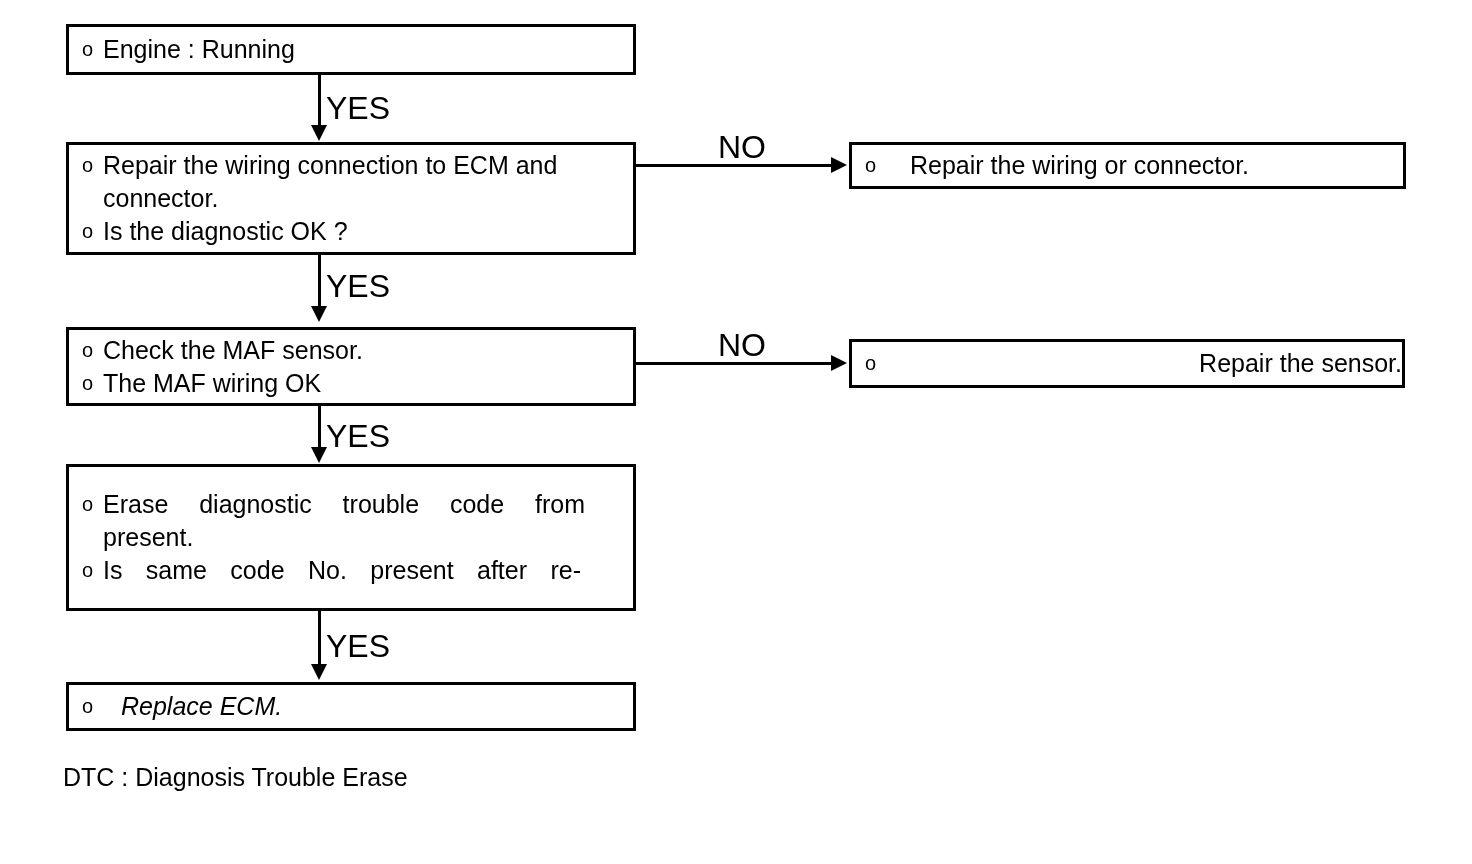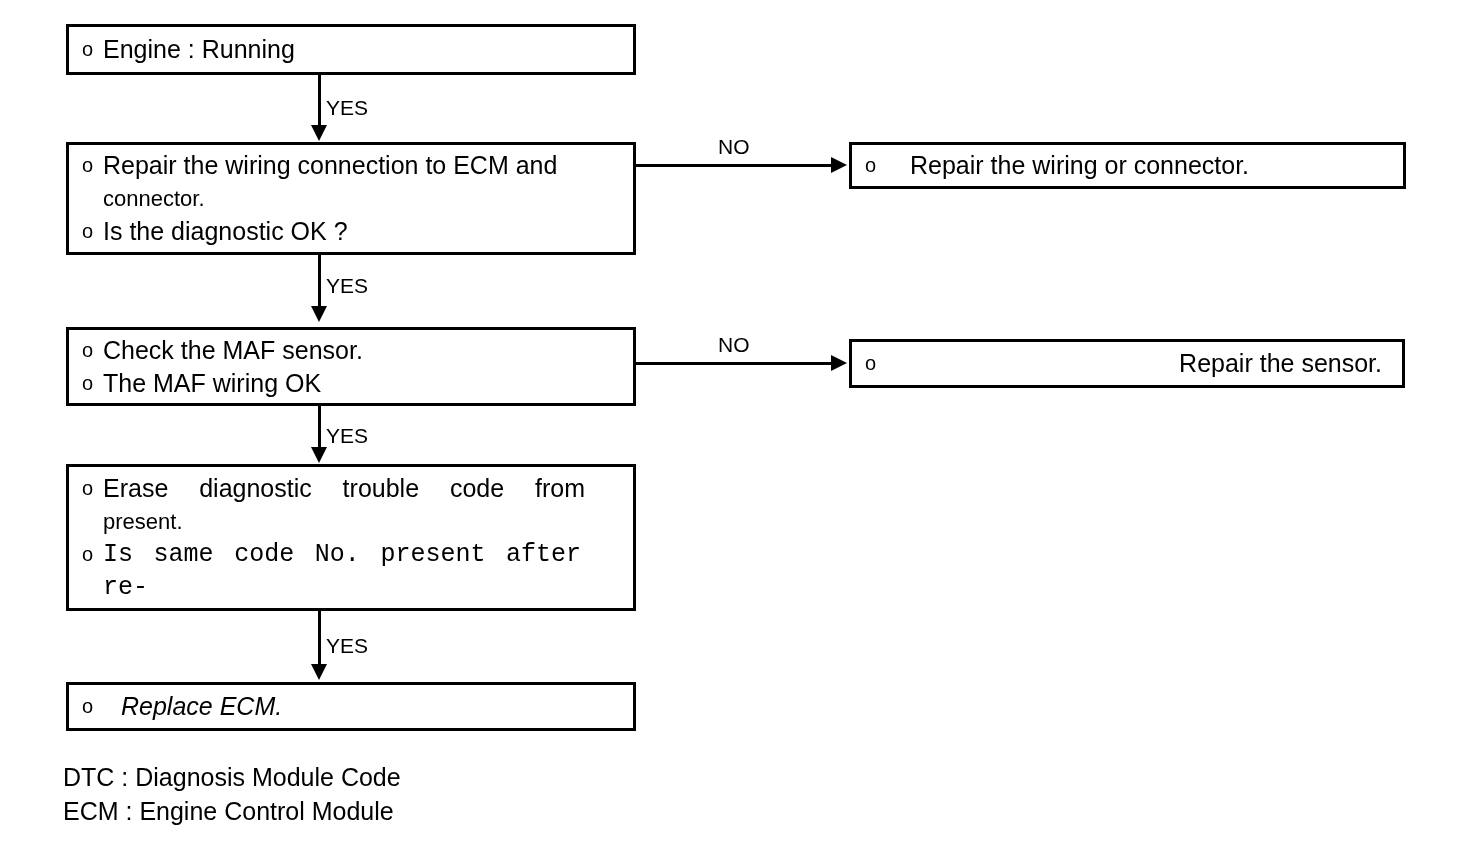--- a/index.html
+++ b/index.html
@@ -38,38 +38,38 @@
     flex: 0 0 auto;
     font-size: 20px;
     line-height: 33px;
     width: 34px;
     text-align: left;
     padding-left: 13px;
     box-sizing: border-box;
   }
   .ltext {
     flex: 1 1 auto;
-    padding-right: 20px;
+    padding-right: 0;
   }
   .ltext.justify {
     text-align: justify;
     text-align-last: left;
   }
   .ltext.justify .ln {
     display: block;
   }
   
   .ltext.justify .ln.stretch {
     text-align: justify;
     text-align-last: justify;
   }
   .cont {
     padding-left: 34px;
     padding-right: 12px;
-    font-size: 22px;
+    font-size: 25px;
     line-height: 33px;
   }
 
   
   .vline {
     position: absolute;
     width: 3px;
     background: #000000;
   }
   .hline {
@@ -88,21 +88,21 @@
   .arrow-right {
     position: absolute;
     width: 0;
     height: 0;
     border-top: 8px solid transparent;
     border-bottom: 8px solid transparent;
     border-left: 16px solid #000000;
   }
   .edge-label {
     position: absolute;
-    font-size: 21px;
+    font-size: 32px;
     line-height: 28px;
     white-space: nowrap;
   }
 
   
   .legend {
     position: absolute;
     font-size: 25px;
     line-height: 34px;
     white-space: nowrap;
@@ -180,33 +180,32 @@
   <div class="node" style="left:66px; top:464px; width:570px; height:147px;">
     <div class="line-row">
       <span class="bullet">o</span>
       <span class="ltext justify" style="padding-right:48px;">
         <span class="ln stretch">Erase diagnostic trouble code from</span>
       </span>
     </div>
     <div class="cont">present.</div>
     <div class="line-row">
       <span class="bullet">o</span>
-      <span class="ltext justify" style="padding-right:52px;font-family:Liberation Mono, monospace;">
+      <span class="ltext justify" style="padding-right:52px;">
         <span class="ln stretch">Is same code No. present after re-</span>
       </span>
     </div>
   </div>
 
   <div class="vline" style="left:318px; top:611px; height:56px;"></div>
   <div class="arrow-down" style="left:311px; top:664px;"></div>
   <div class="edge-label" style="left:326px; top:632px;">YES</div>
 
   <div class="node" style="left:66px; top:682px; width:570px; height:49px;">
     <div class="line-row">
       <span class="bullet">o</span>
       <span class="ltext" style="padding-left:18px;font-style:italic;">Replace ECM.</span>
     </div>
   </div>
 
-  <div class="legend" style="left:63px; top:760px;">DTC : Diagnosis Module Code</div>
-  <div class="legend" style="left:63px; top:794px;">ECM : Engine Control Module</div>
+  <div class="legend" style="left:63px; top:760px;">DTC : Diagnosis Trouble Erase</div>
 
 </div>
 
 </body></html>

